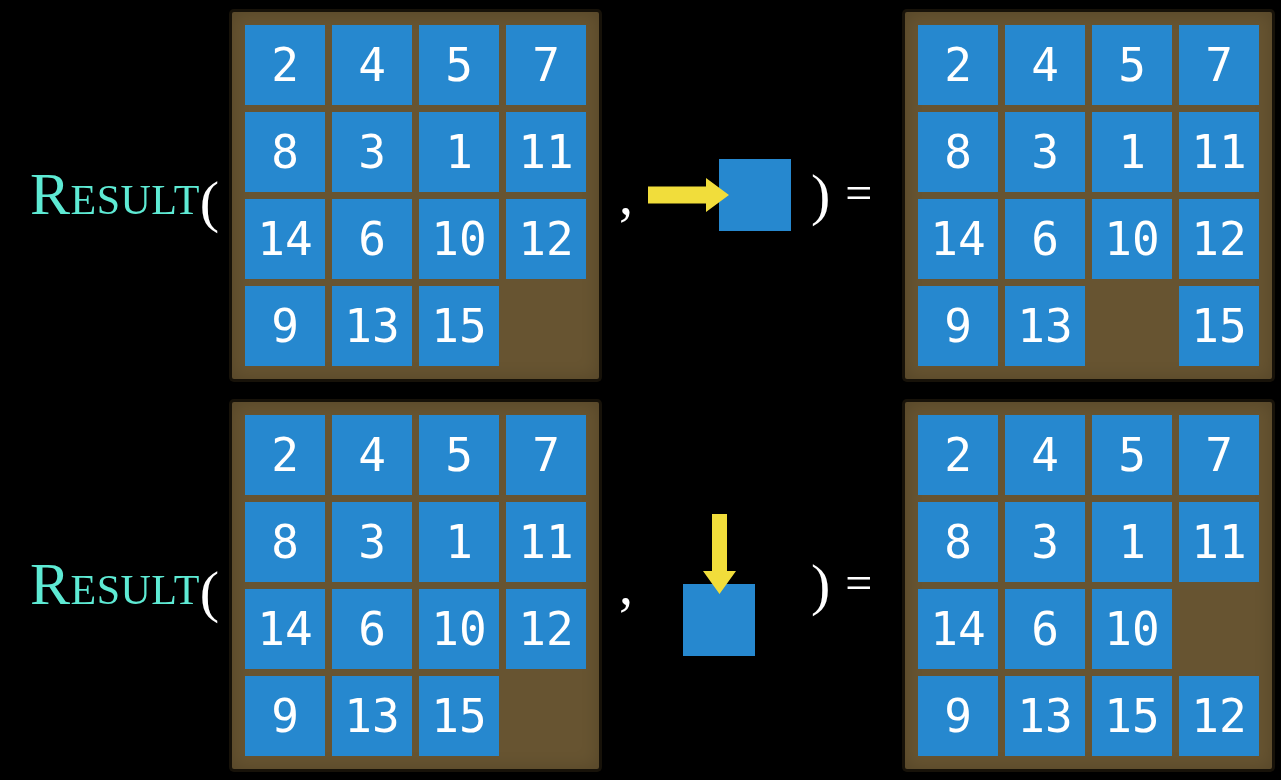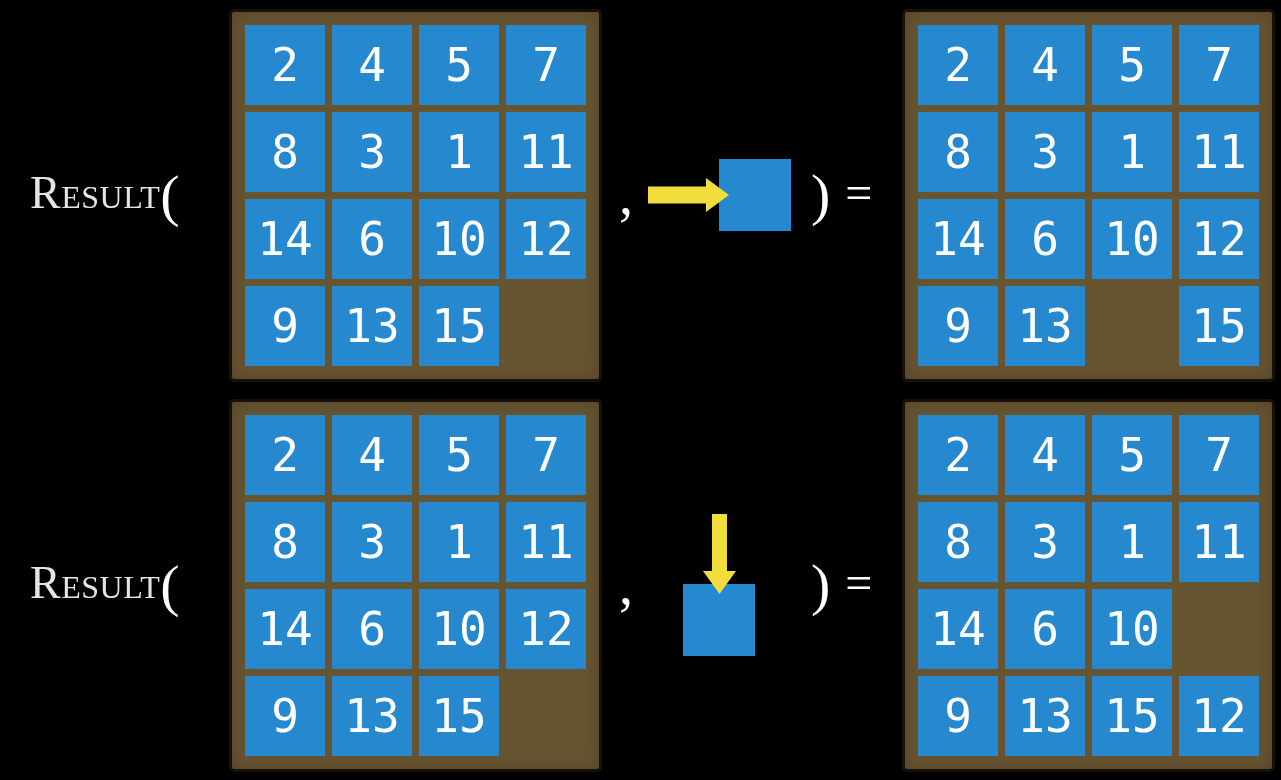--- a/index.html
+++ b/index.html
@@ -23,22 +23,22 @@
   .label-wrap {
     width: 232px;
     flex: none;
     box-sizing: border-box;
     padding-left: 30px;
     white-space: nowrap;
   }
   .fn-name {
     font-family: "Liberation Serif", serif;
     font-variant: small-caps;
-    font-size: 46px;
-    color: #e5e5e5;
+    font-size: 60px;
+    color: #5eead4;
     letter-spacing: 0.5px;
   }
   .paren {
     font-family: "Liberation Serif", serif;
     font-size: 58px;
     color: #ffffff;
     line-height: 1;
     font-weight: 400;
   }
   .label-wrap .paren { vertical-align: -7px; }

